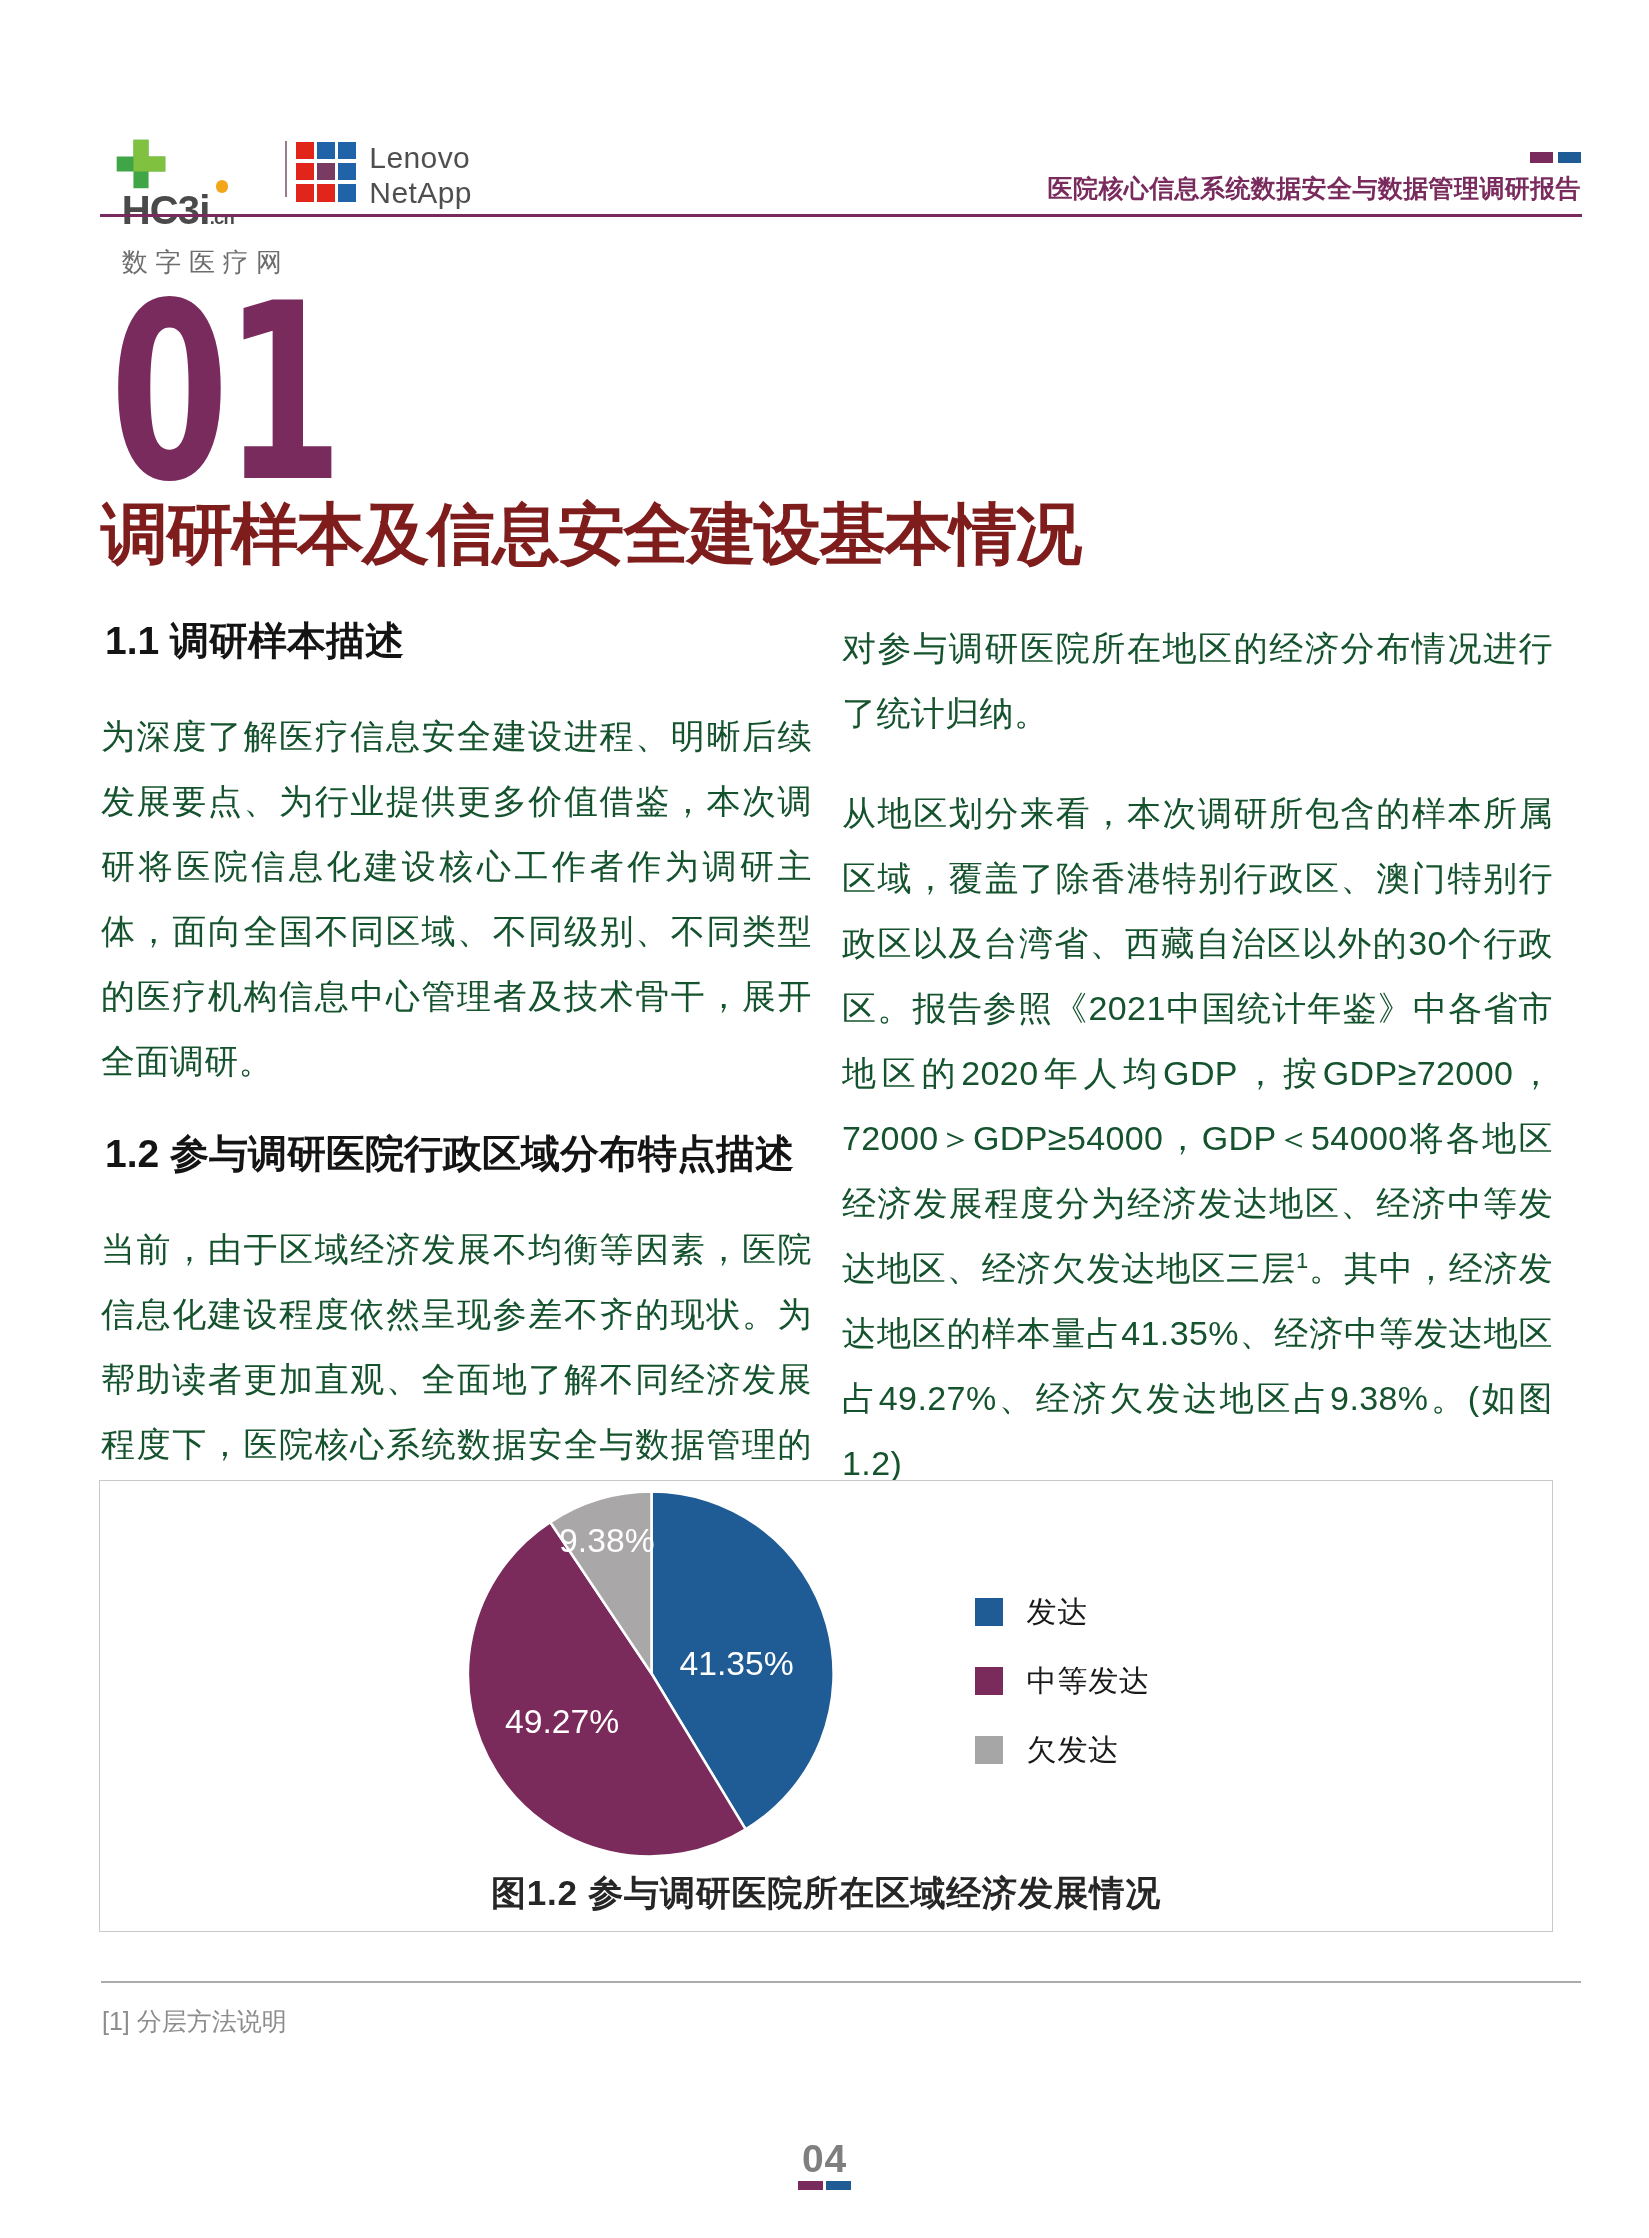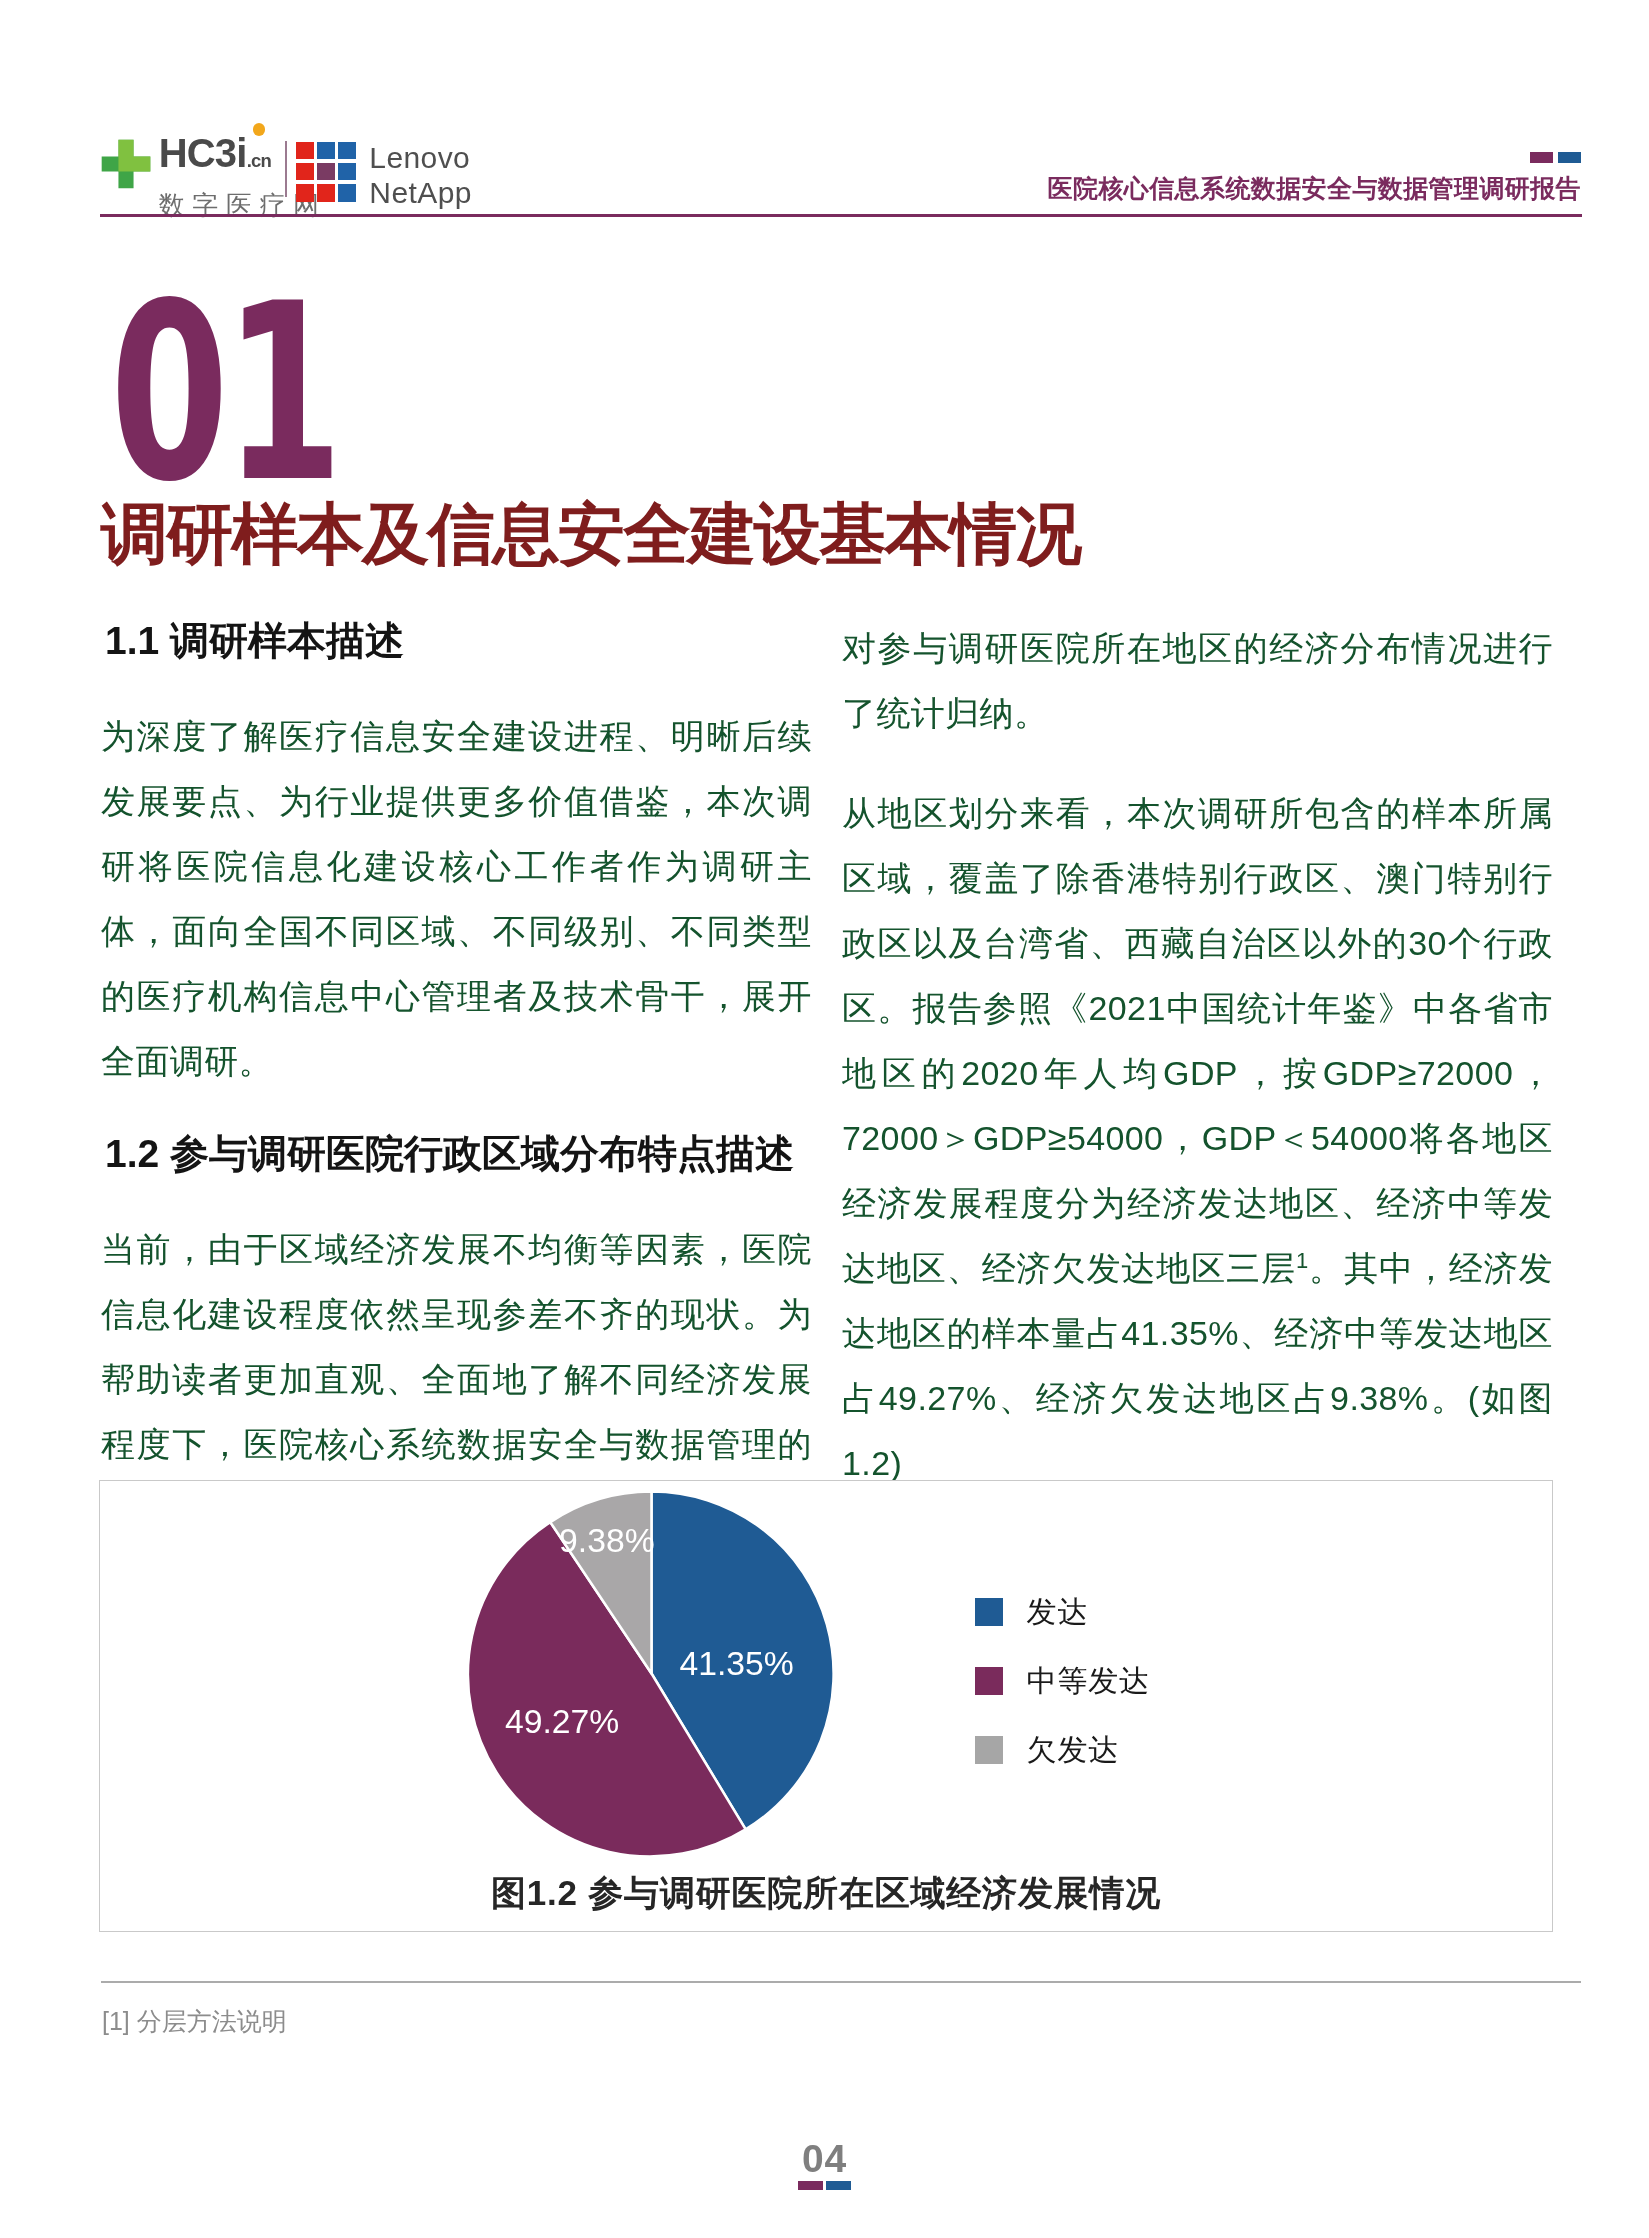--- a/index.html
+++ b/index.html
@@ -4,21 +4,21 @@
 <style>
   html,body{margin:0;padding:0;}
   body{
     width:1649px;height:2239px;background:#ffffff;
     font-family:"Liberation Sans",sans-serif;
     -webkit-font-smoothing:antialiased;
   }
   .page{position:relative;width:1649px;height:2239px;background:#fff;overflow:hidden;}
 
   
-  .hc3i{position:absolute;left:100px;top:133px;display:flex;align-items:flex-start;}
+  .hc3i{position:absolute;left:115px;top:133px;display:flex;align-items:flex-start;flex-direction:column;}
   .hc3i-icon{width:52px;height:52px;margin-top:5px;}
   .hc3i-text{margin-left:6.7px;}
   .hc3i-brandline{position:relative;font-weight:bold;font-size:40px;line-height:40px;color:#4a4a4a;letter-spacing:-0.8px;}
   .hc3i-cn{font-size:18.5px;font-weight:bold;color:#4a4a4a;}
   .hc3i-dot{position:absolute;top:-10px;left:94px;width:12.6px;height:12.6px;border-radius:50%;background:#F2A71B;}
   .hc3i-sub{font-size:26px;color:#6d6d6d;letter-spacing:7.6px;margin-top:6.7px;}
   .header-divider{position:absolute;left:285px;top:141px;width:1.7px;height:56px;background:#9b7a90;}
 
   .lenovo{position:absolute;left:296px;top:140px;display:flex;align-items:flex-start;}
   .lv-grid{display:grid;grid-template-columns:repeat(3,17.7px);grid-template-rows:repeat(3,17.7px);gap:3.4px;margin-top:1.7px;}

